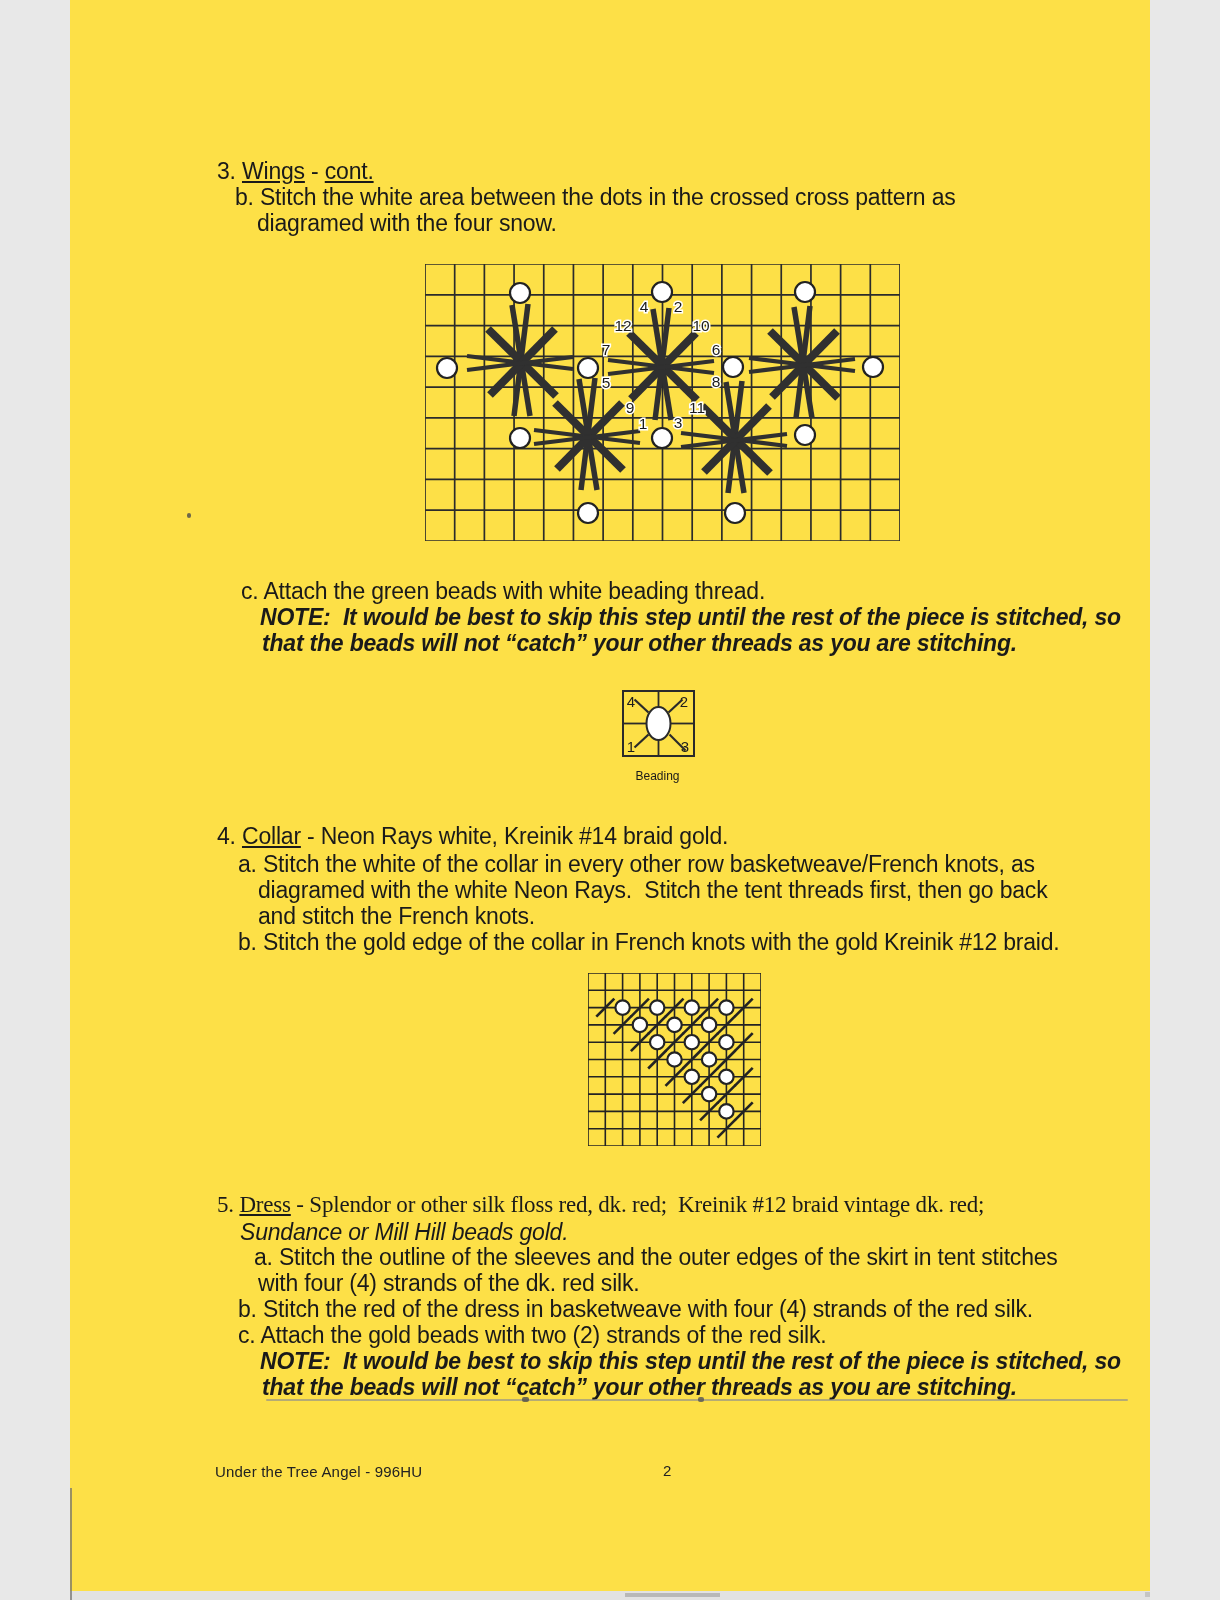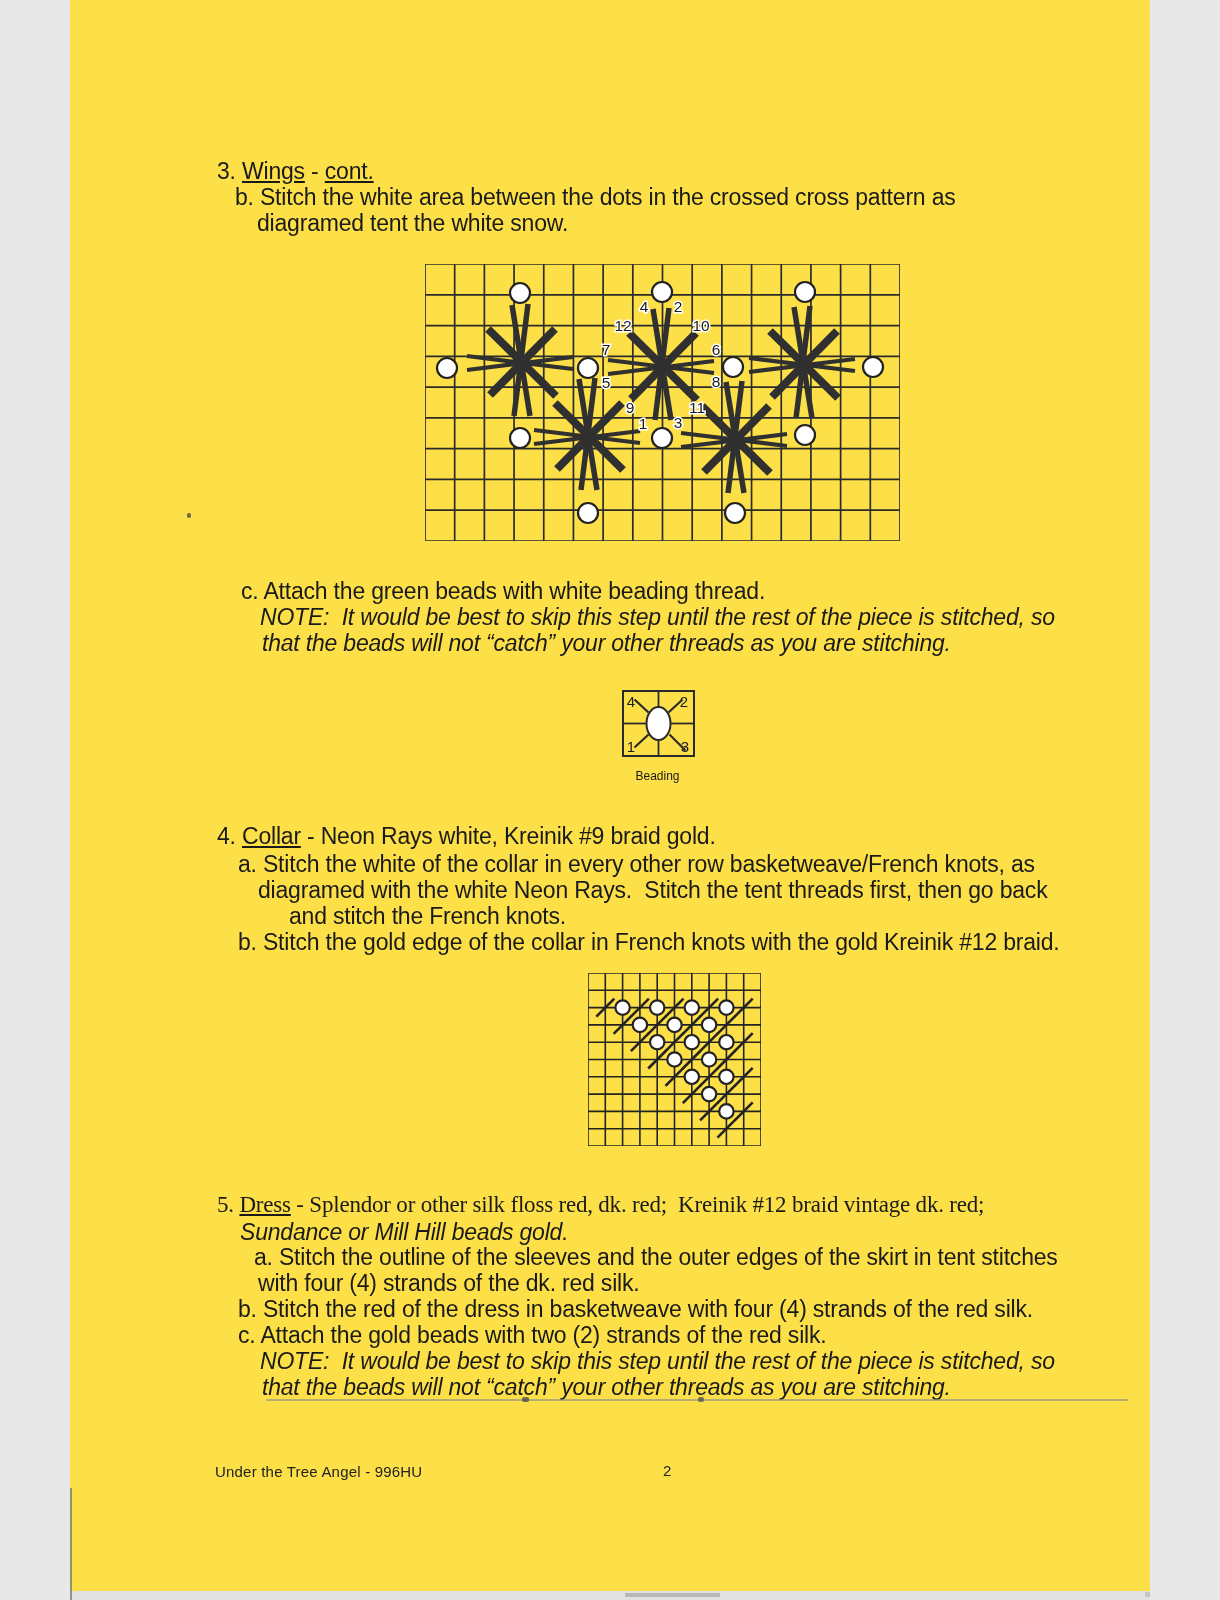--- a/index.html
+++ b/index.html
@@ -6,47 +6,47 @@
   .page{
     position:relative;width:1080px;height:1600px;background:#fde047;
     font-family:"Liberation Sans","DejaVu Sans",sans-serif;color:#1a1a1a;
     overflow:hidden;margin:0 auto;
   }
   .tline{
     position:absolute;white-space:pre;font-size:23px;line-height:26px;
     letter-spacing:-0.2px;
   }
   .tline .u{text-decoration:underline;}
-  .tline .it{font-style:italic;}
+  .tline .it{font-style:italic;font-weight:bold;}
   .diagram{position:absolute;}
   .caption{
     position:absolute;font-size:12px;color:#1a1a1a;text-align:center;
   }
   .footer-text{
     position:absolute;font-size:15px;color:#222;letter-spacing:0.2px;white-space:pre;margin-top:12px;
   }
   .artifact{position:absolute;}
   svg line, svg rect, svg circle, svg ellipse{shape-rendering:geometricPrecision;}
 </style>
 </head>
 <body>
 
 <div class="page">
 
   <div>
       <div class="tline" style="left: 147px; top: 158px;"><span>3. </span><span class="u">Wings</span><span> - </span><span class="u">cont.</span></div>
       <div class="tline" style="left: 165px; top: 184px;"><span>b. Stitch the white area between the dots in the crossed cross pattern as</span></div>
-      <div class="tline" style="left: 187px; top: 210px;"><span>diagramed tent the white snow.</span></div>
+      <div class="tline" style="left: 187px; top: 210px;"><span>diagramed with the four snow.</span></div>
       <div class="tline" style="left: 171px; top: 578px;"><span>c. Attach the green beads with white beading thread.</span></div>
       <div class="tline" style="left: 190px; top: 604px;"><span class="it">NOTE:  It would be best to skip this step until the rest of the piece is stitched, so</span></div>
       <div class="tline" style="left: 192px; top: 630px;"><span class="it">that the beads will not “catch” your other threads as you are stitching.</span></div>
-      <div class="tline" style="left: 147px; top: 823px;"><span>4. </span><span class="u">Collar</span><span> - Neon Rays white, Kreinik #9 braid gold.</span></div>
+      <div class="tline" style="left: 147px; top: 823px;"><span>4. </span><span class="u">Collar</span><span> - Neon Rays white, Kreinik #14 braid gold.</span></div>
       <div class="tline" style="left: 168px; top: 851px;"><span>a. Stitch the white of the collar in every other row basketweave/French knots, as</span></div>
       <div class="tline" style="left: 188px; top: 877px;"><span>diagramed with the white Neon Rays.  Stitch the tent threads first, then go back</span></div>
-      <div class="tline" style="left: 188px; top: 903px; margin-left: 31px;"><span>and stitch the French knots.</span></div>
+      <div class="tline" style="left: 188px; top: 903px;"><span>and stitch the French knots.</span></div>
       <div class="tline" style="left: 168px; top: 929px;"><span>b. Stitch the gold edge of the collar in French knots with the gold Kreinik #12 braid.</span></div>
       <div class="tline" style="left: 147px; top: 1192px; font-family: Liberation Serif, serif;"><span>5. </span><span class="u">Dress</span><span> - Splendor or other silk floss red, dk. red;  Kreinik #12 braid vintage dk. red;</span></div>
       <div class="tline" style="left: 170px; top: 1219px; font-style: italic;"><span>Sundance or Mill Hill beads gold.</span></div>
       <div class="tline" style="left: 184px; top: 1244px;"><span>a. Stitch the outline of the sleeves and the outer edges of the skirt in tent stitches</span></div>
       <div class="tline" style="left: 188px; top: 1270px;"><span>with four (4) strands of the dk. red silk.</span></div>
       <div class="tline" style="left: 168px; top: 1296px;"><span>b. Stitch the red of the dress in basketweave with four (4) strands of the red silk.</span></div>
       <div class="tline" style="left: 168px; top: 1322px;"><span>c. Attach the gold beads with two (2) strands of the red silk.</span></div>
       <div class="tline" style="left: 190px; top: 1348px;"><span class="it">NOTE:  It would be best to skip this step until the rest of the piece is stitched, so</span></div>
       <div class="tline" style="left: 192px; top: 1374px;"><span class="it">that the beads will not “catch” your other threads as you are stitching.</span></div>
     </div>

